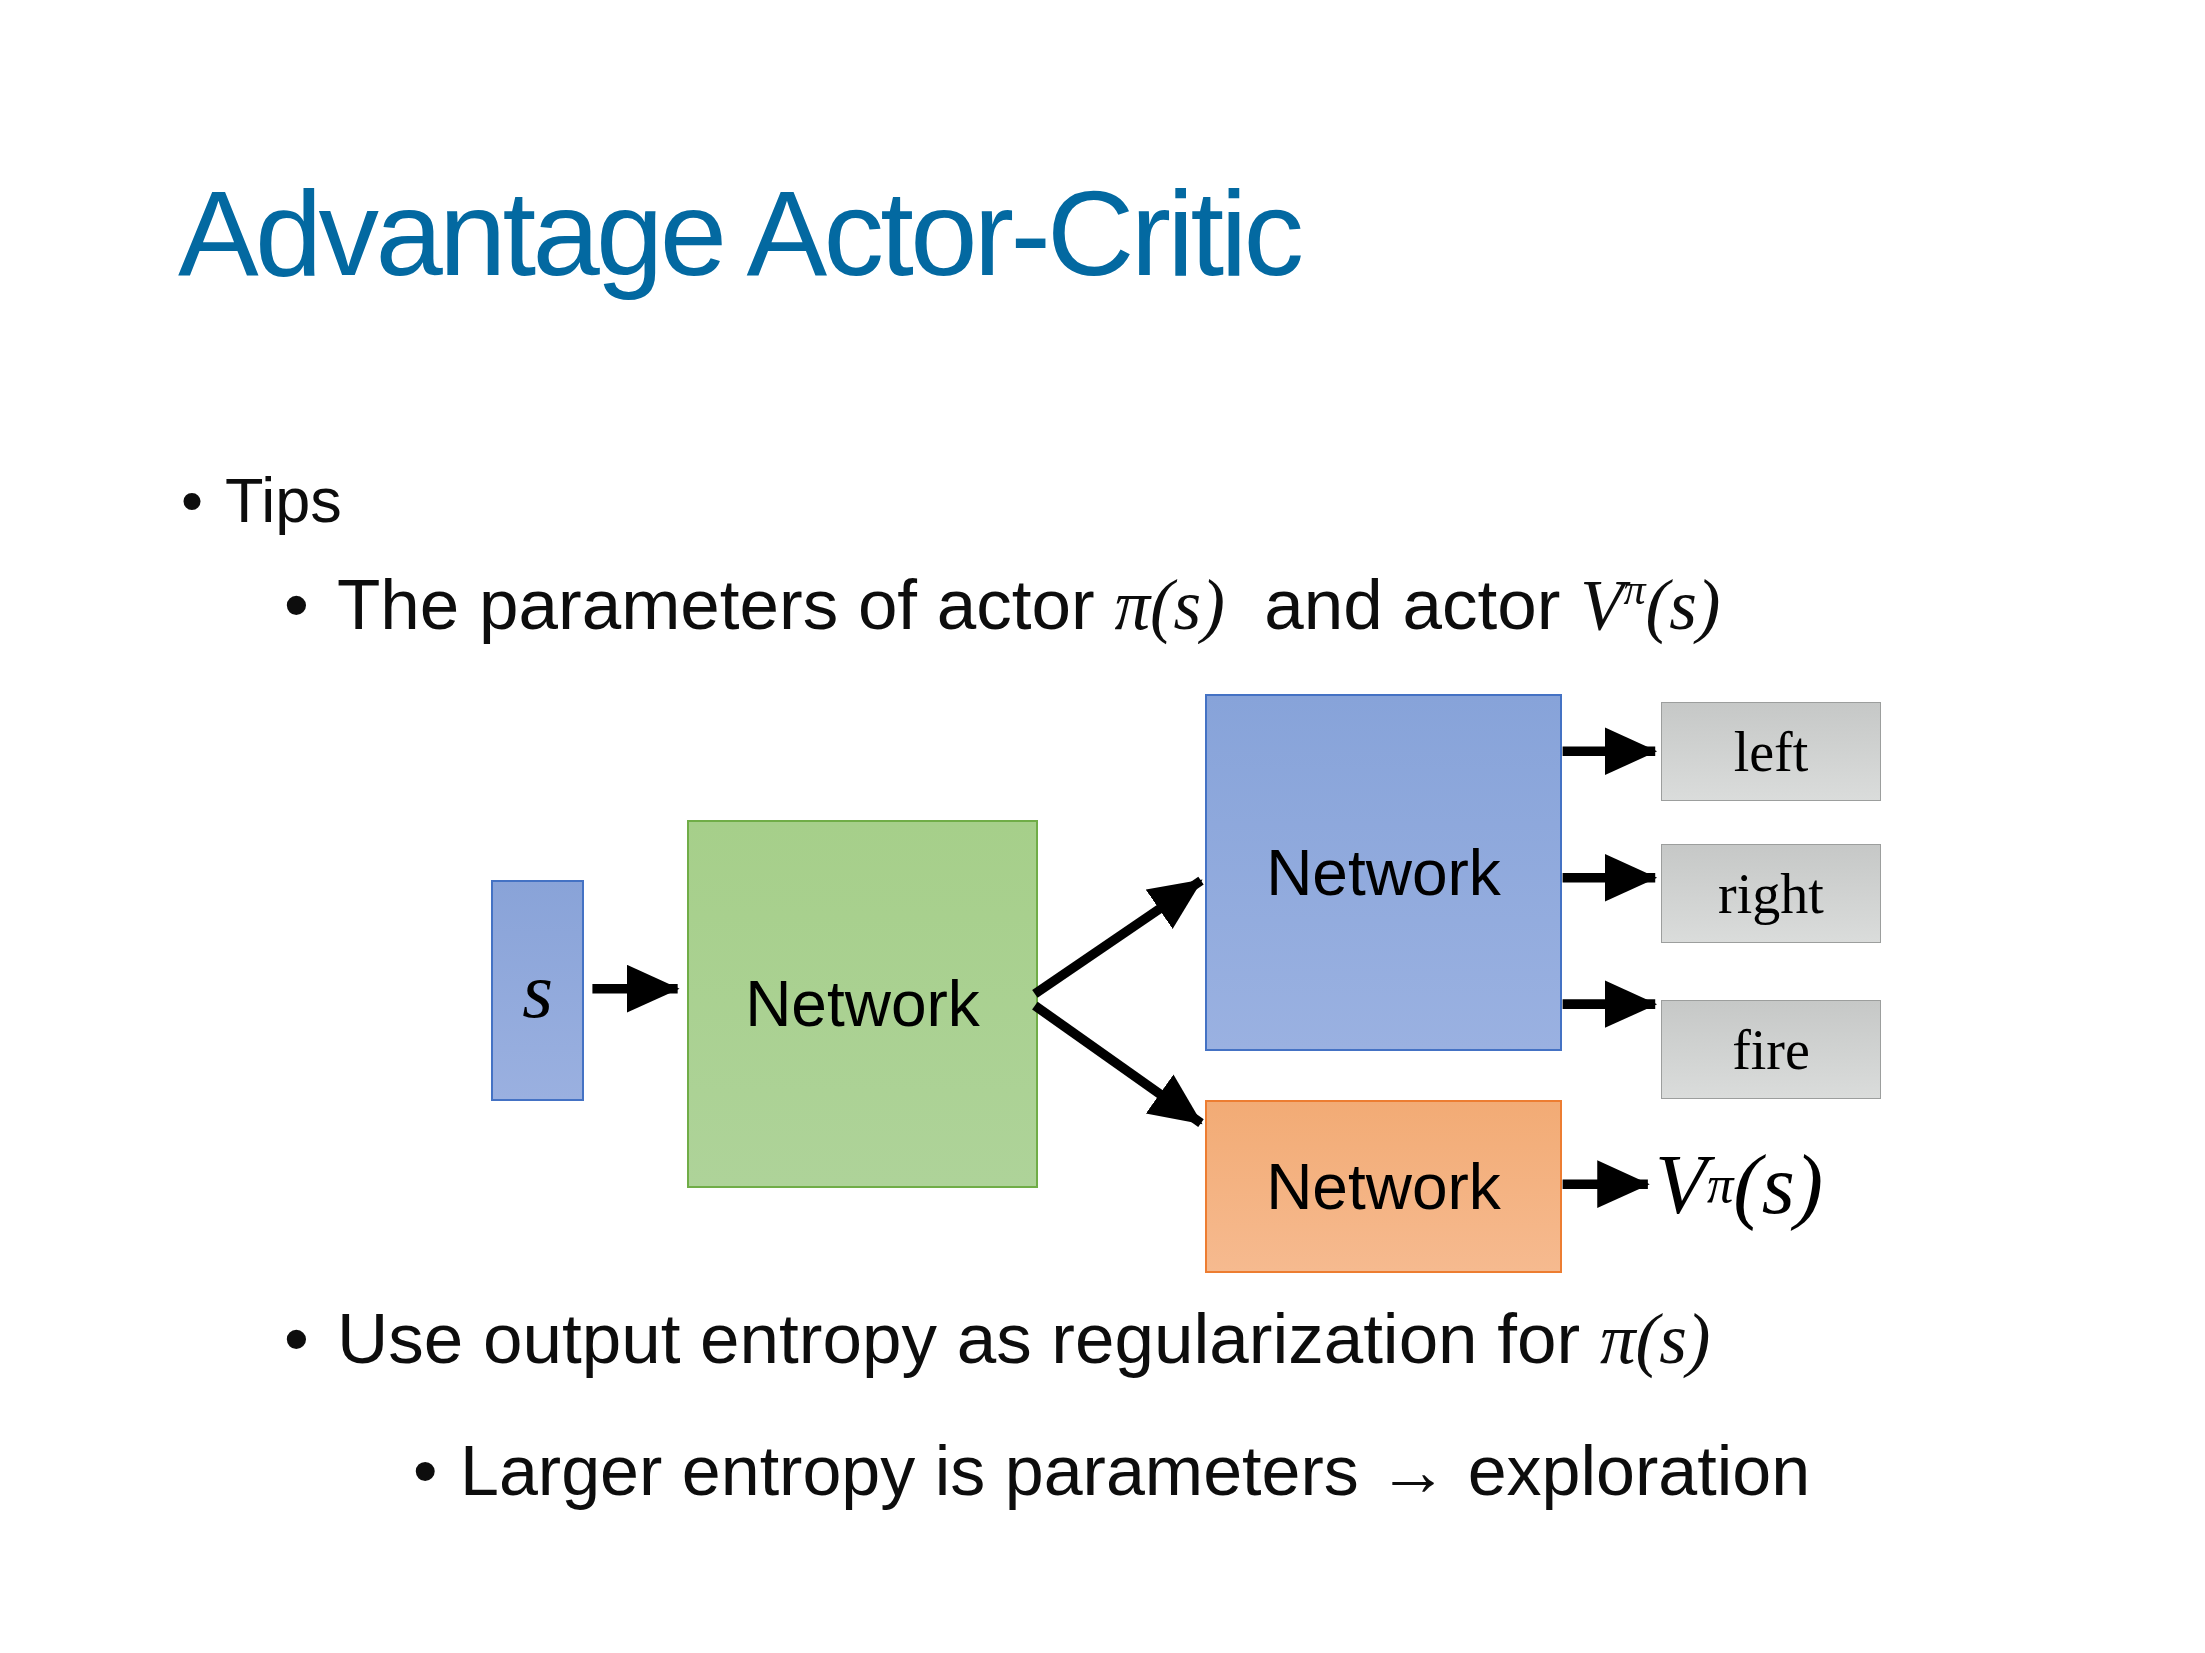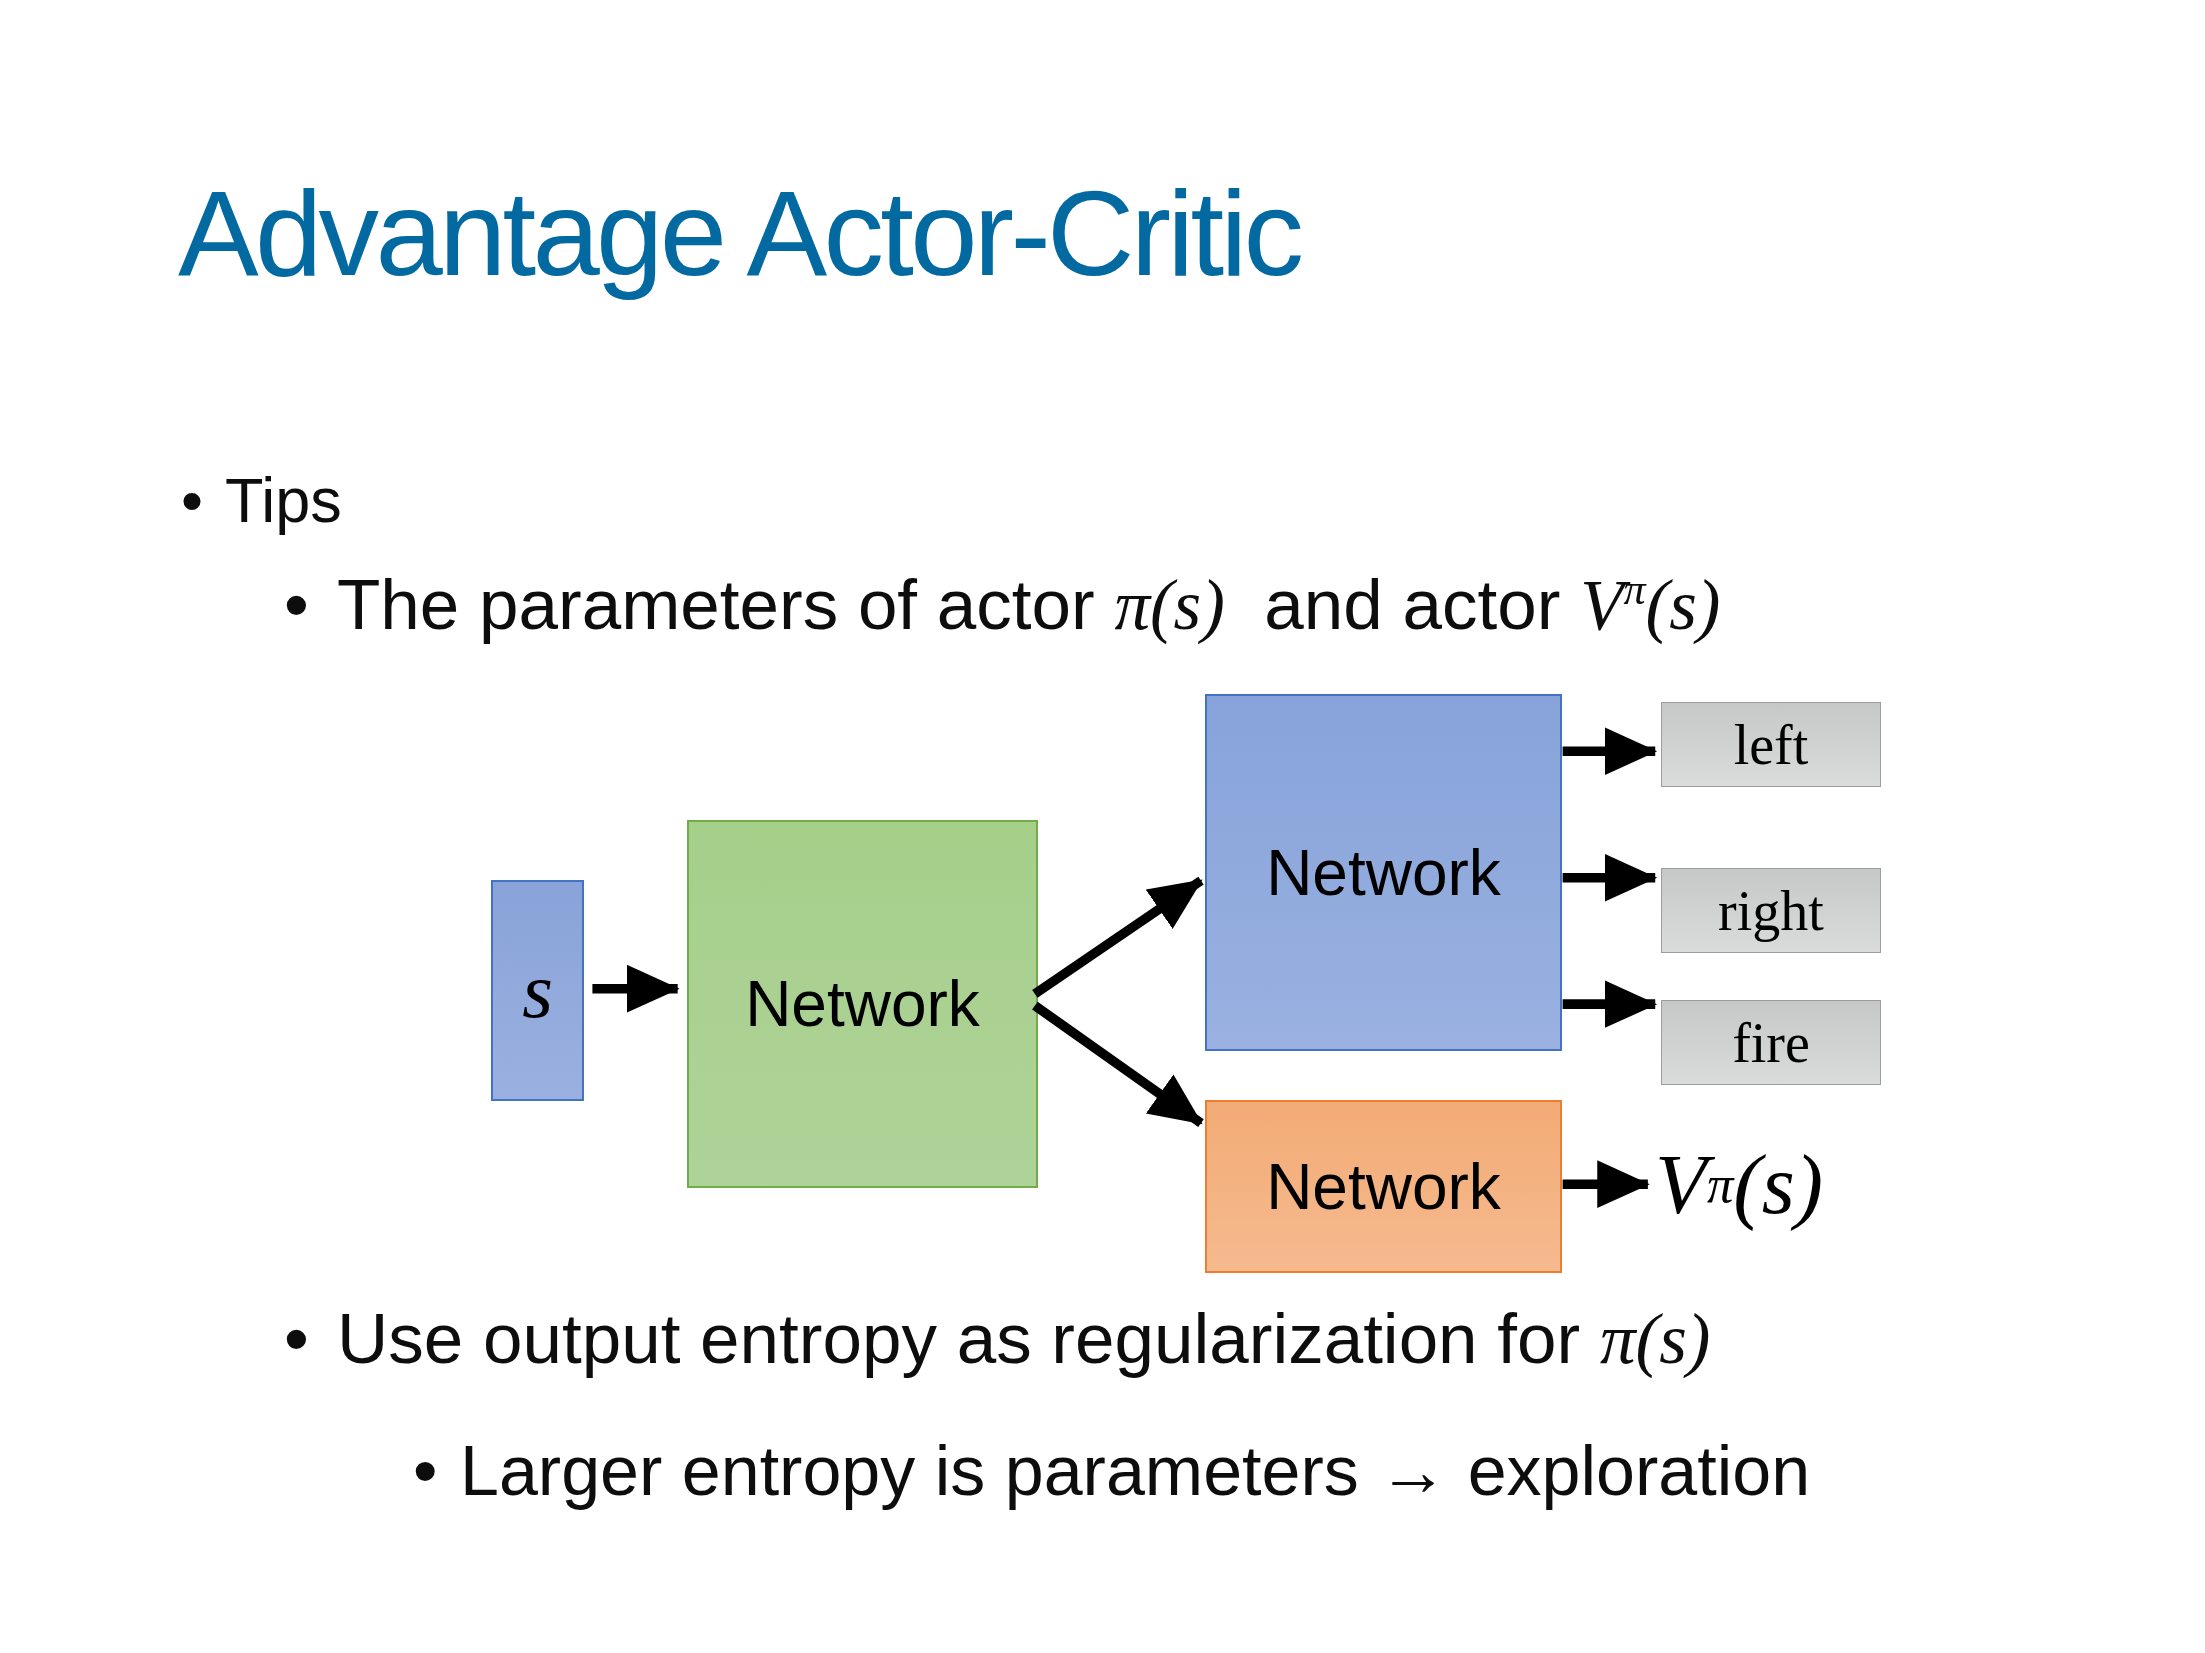--- a/index.html
+++ b/index.html
@@ -54,29 +54,29 @@
     left:1205px;top:694px;width:357px;height:357px;
     background:linear-gradient(180deg,#87a3d9 0%,#9ab1e1 100%);
     border:2.2px solid #4472c4;
   }
   .box-critic{
     left:1205px;top:1100px;width:357px;height:173px;
     background:linear-gradient(180deg,#f2ab75 0%,#f6ba8f 100%);
     border:2.2px solid #ed7d31;
   }
   .box-action{
-    left:1661px;width:220px;height:85px;
+    left:1661px;width:220px;height:99px;
     background:linear-gradient(180deg,#c6c8c7 0%,#dadcdb 100%);
     border:1.5px solid #9c9e9d;
   }
   .box-action .lbl{
     font-family:"Liberation Serif",serif;font-size:56px;
   }
   .action-left{top:702px;}
-  .action-right{top:868px;}
+  .action-right{top:844px;}
   .action-fire{top:1000px;}
 
   .critic-output{
     position:absolute;left:1655px;top:1132px;height:103px;
     display:flex;align-items:center;
     font-family:"Liberation Serif",serif;font-style:italic;font-size:85px;color:#000;
   }
   .critic-output sup{font-size:62%;vertical-align:super;line-height:0;}
 
   svg.arrows{position:absolute;left:0;top:0;pointer-events:none;}

